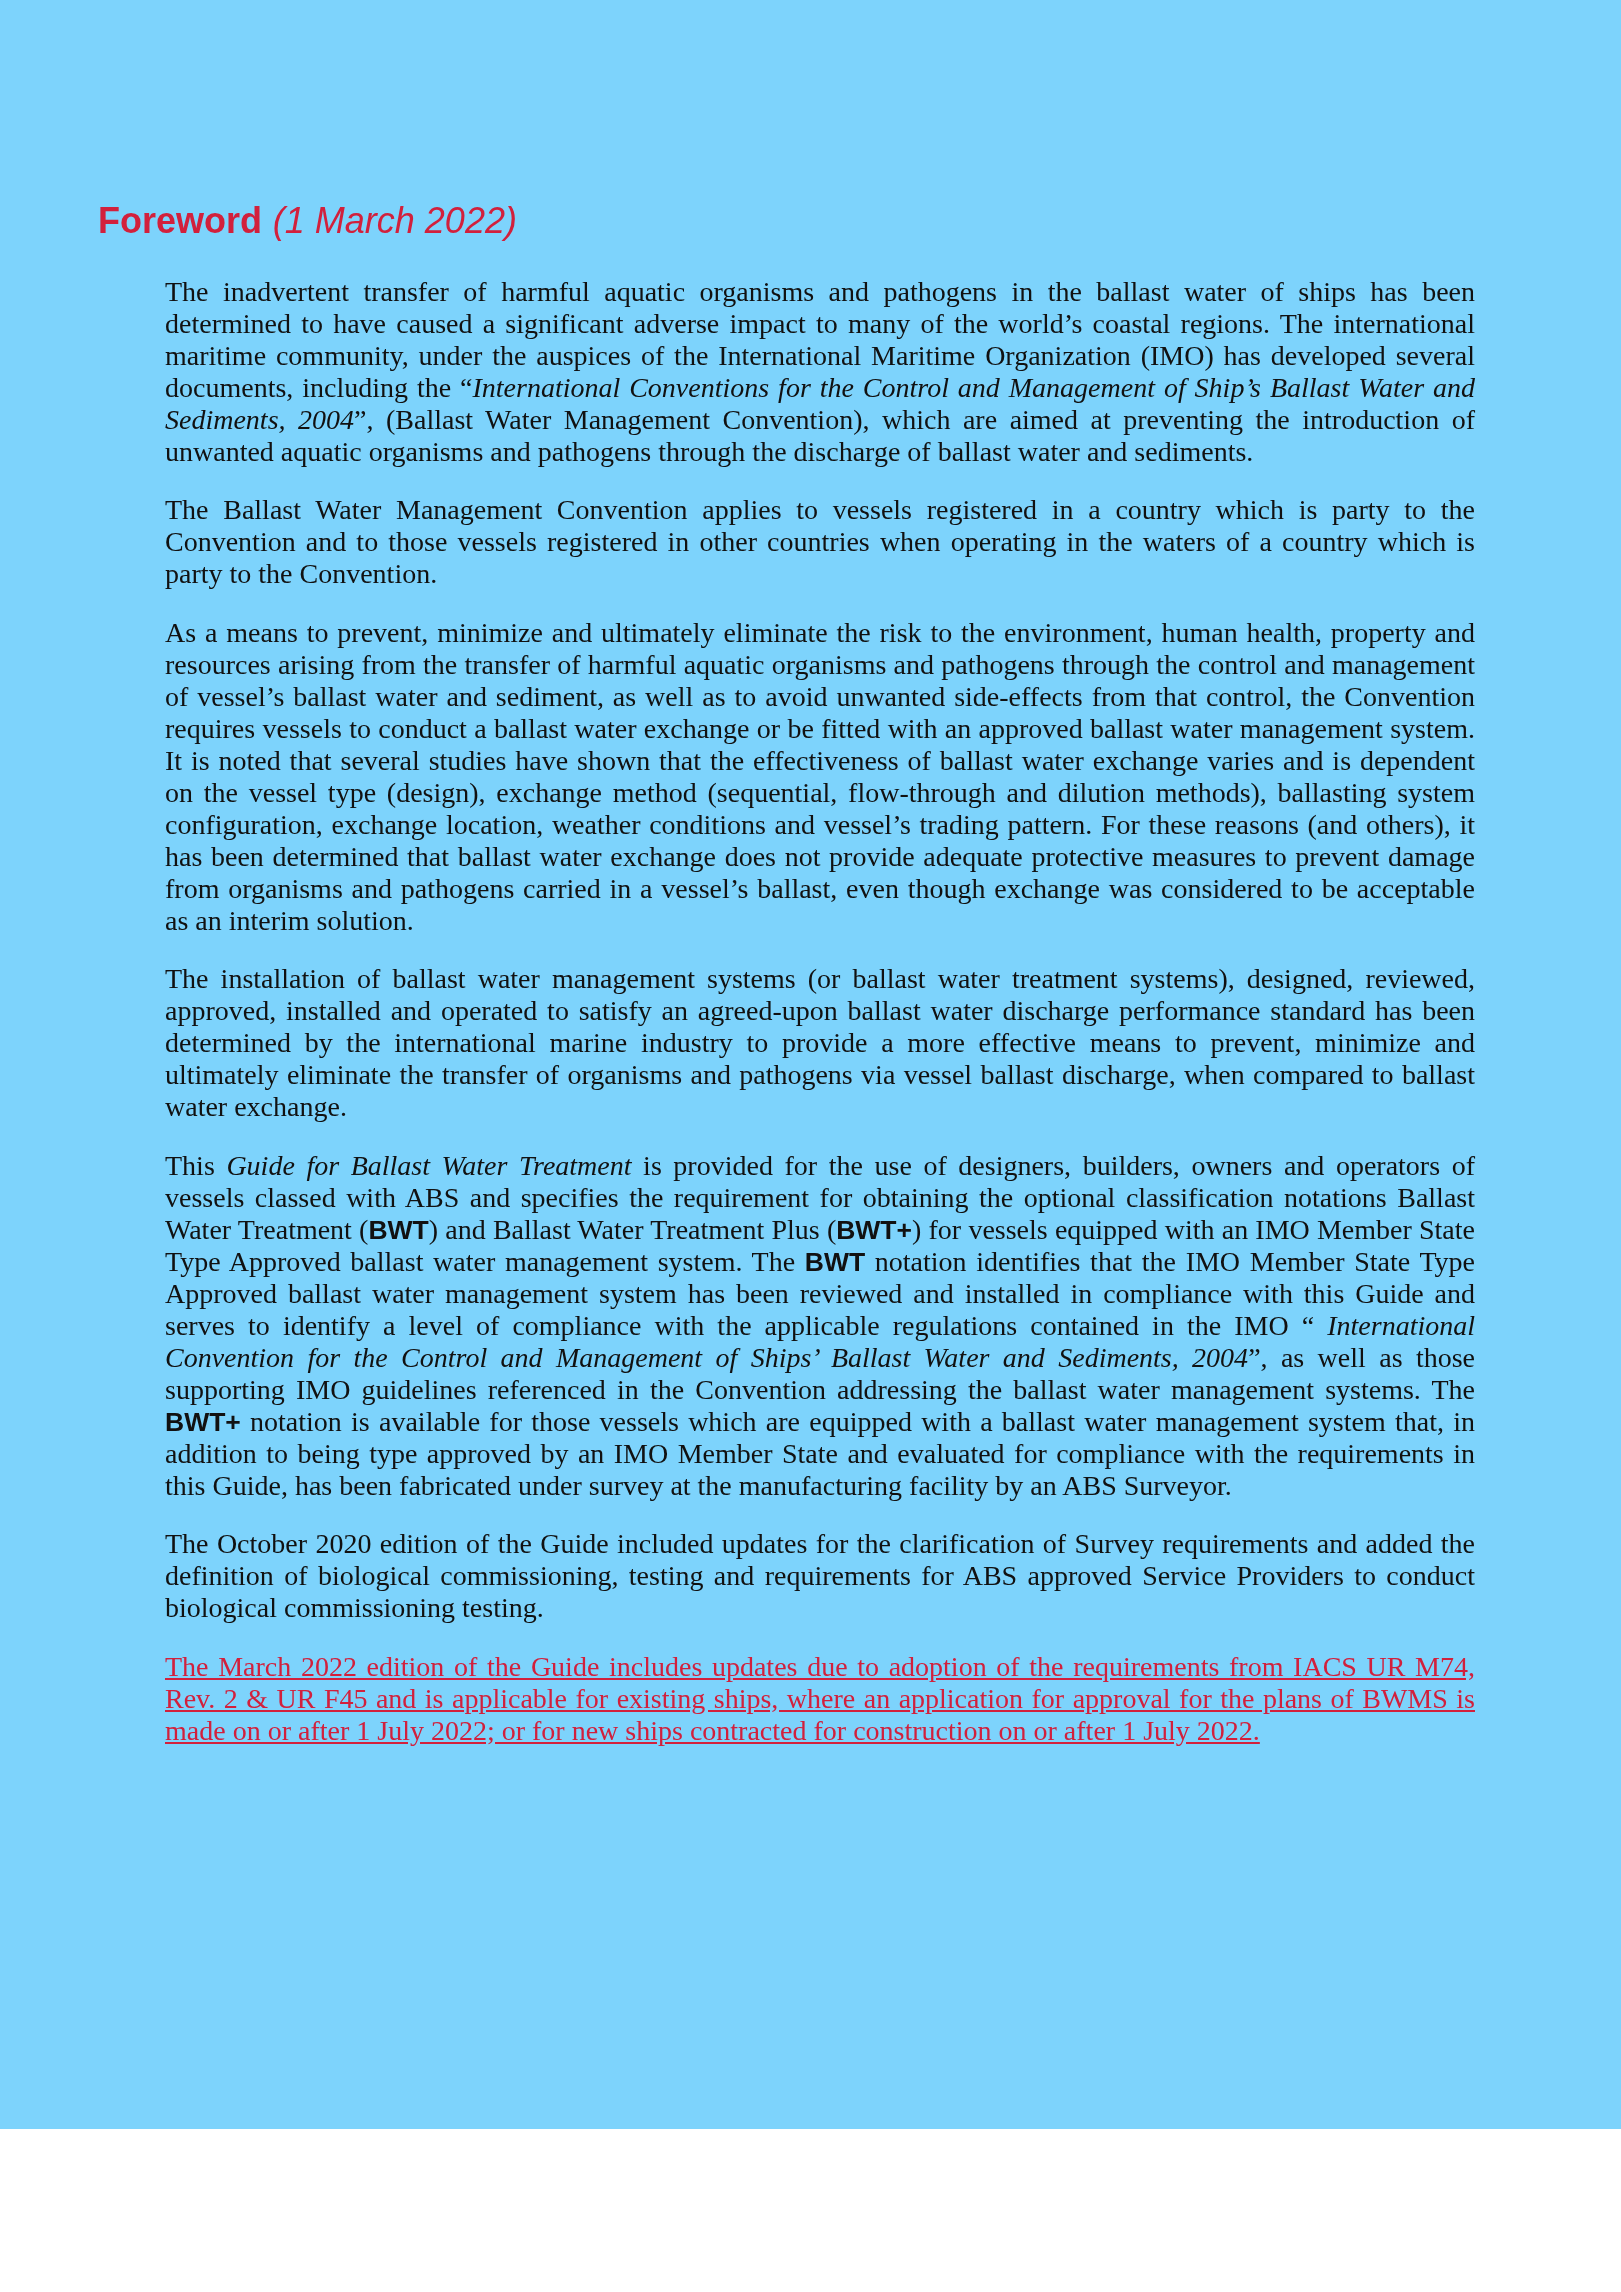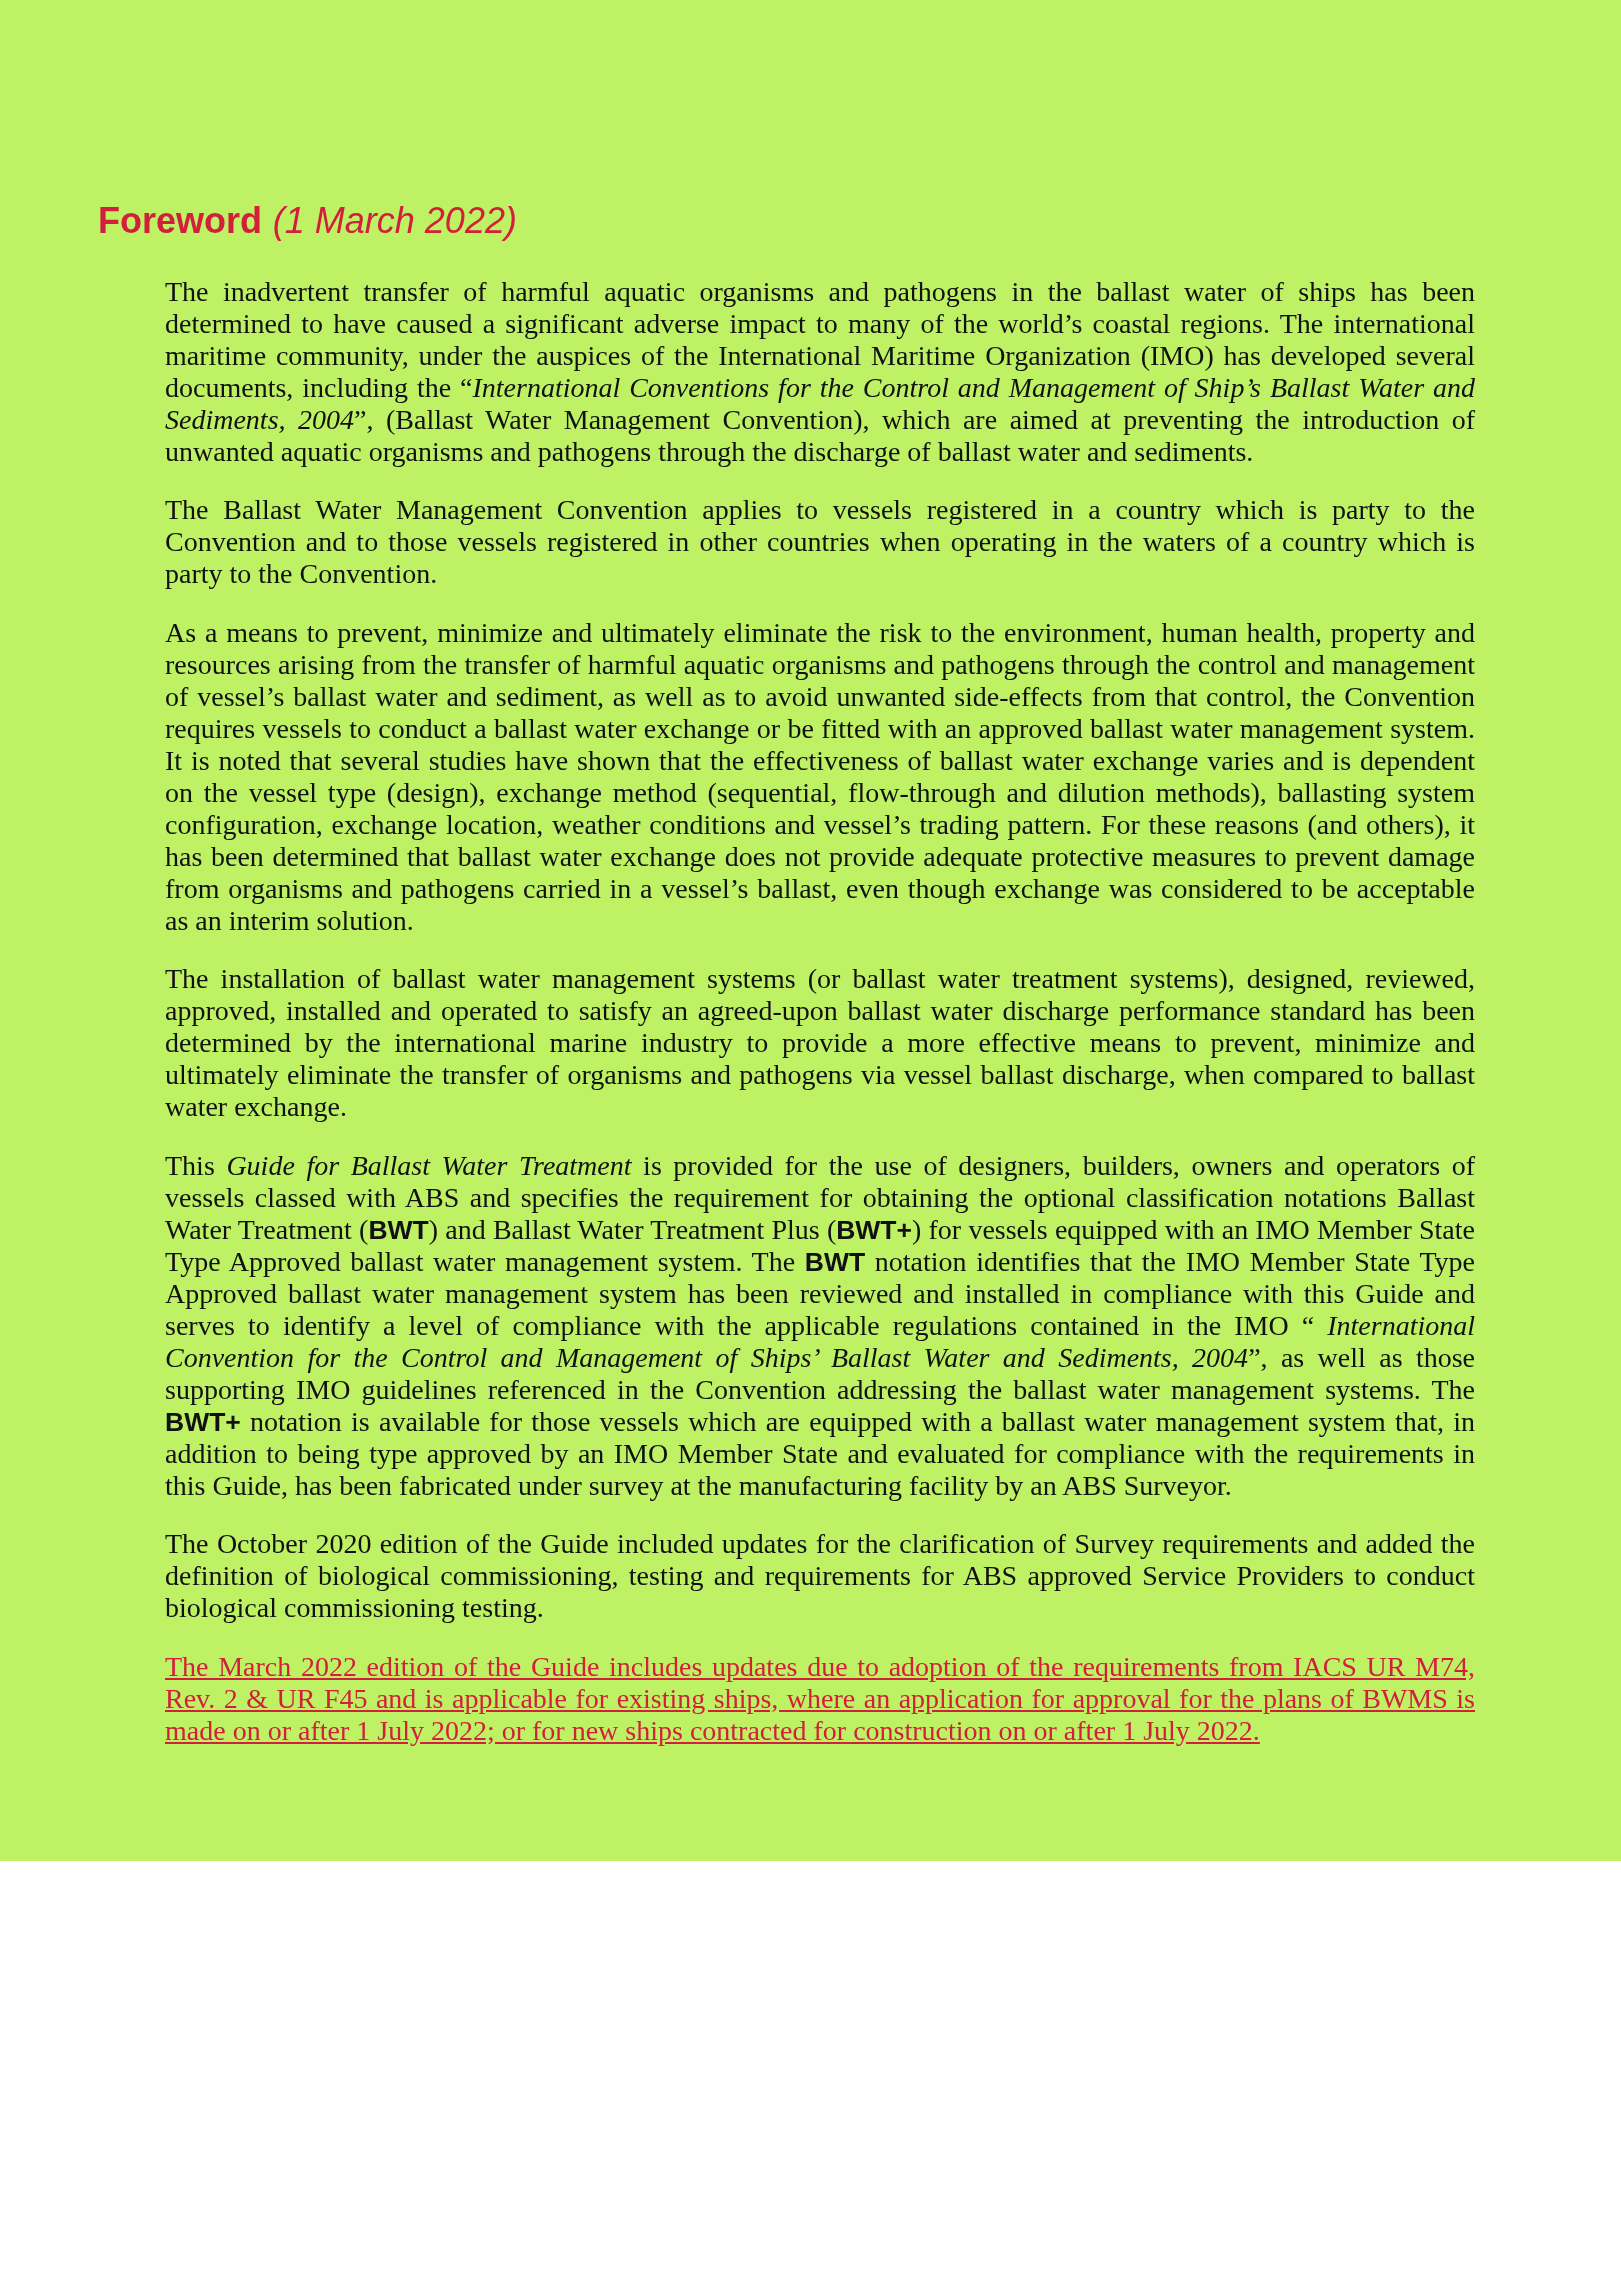--- a/index.html
+++ b/index.html
@@ -4,22 +4,22 @@
 <style>
   :root{
     --red:#d2203c;
     --navy:#17365d;
     --ink:#111111;
   }
   html,body{margin:0;padding:0;background:#ffffff;}
   .page{
     position:relative;
     width:1621px;
-    height:1861px;
-    background:#bef264;
+    height:2129px;
+    background:#7dd3fc;
     overflow:hidden;
     font-family:"Liberation Serif", serif;
   }
   .content{
     padding:201px 146px 0 165px;
   }
   .title{
     margin:0 0 35px -67px;
     font-family:"Liberation Sans", sans-serif;
     font-size:36px;

